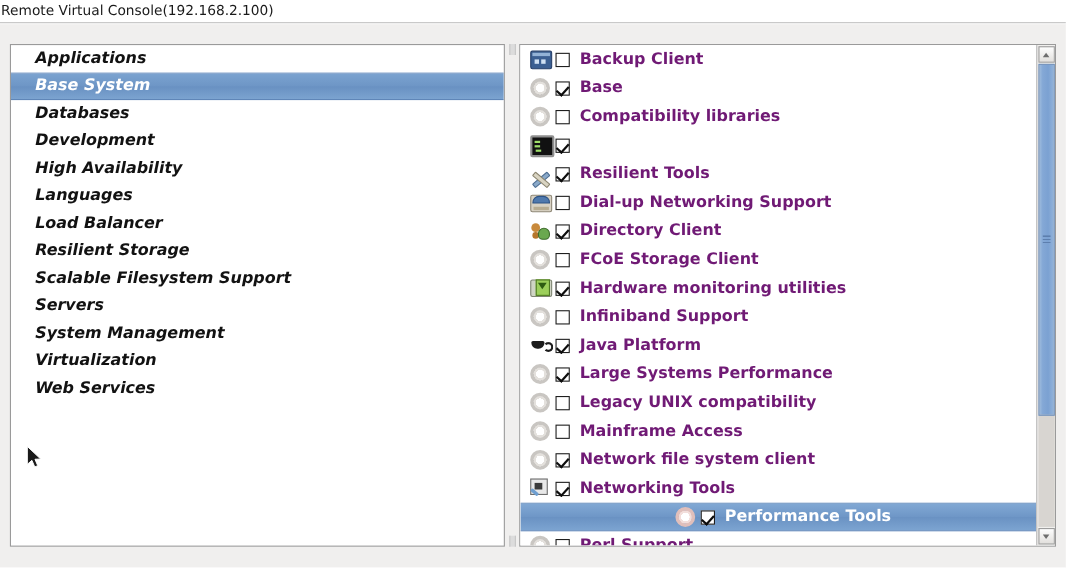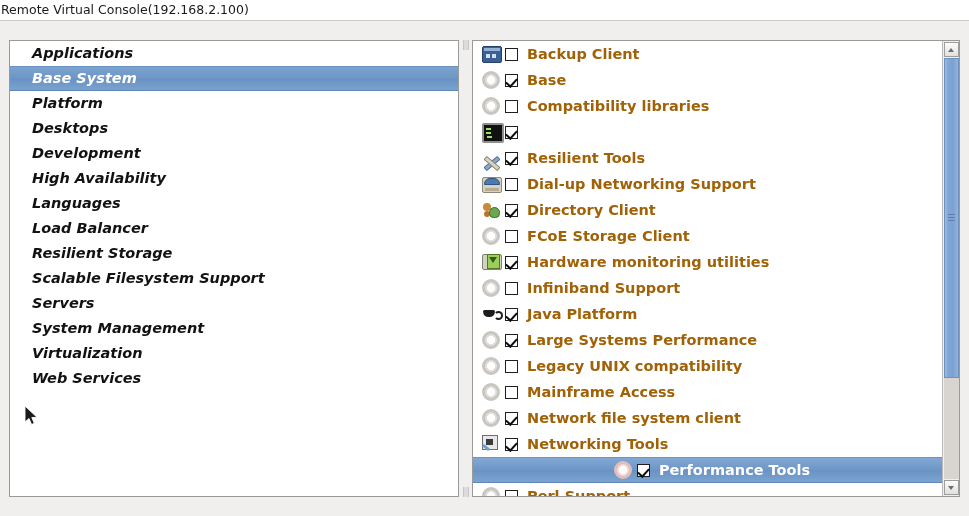--- a/index.html
+++ b/index.html
@@ -111,21 +111,21 @@
   }
   .pkg-cb.checked::after {
     content: "";
     position: absolute; left: 2px; top: 1px;
     width: 5px; height: 9px;
     border: solid #0d0d0d;
     border-width: 0 2px 2px 0;
     transform: rotate(42deg);
   }
   .pkg-label {
-    font-size: 14.5px; font-weight: bold; color: #a16207;
+    font-size: 14.5px; font-weight: bold; color: #701a75;
     line-height: 20px;
   }
 
   
   .ic { position: absolute; left: 0; top: 1px; width: 18px; height: 18px; }
 
   
   .ic-gear { border-radius: 50%; border: 3.5px solid #c9c6c2; box-sizing: border-box;
              background: radial-gradient(circle, #ffffff 45%, #e3e0dc 46%); }
   .ic-gear::before {
@@ -232,22 +232,21 @@
 
   <div class="titlebar">Remote Virtual Console(192.168.2.100)</div>
   <div class="titlebar-sep"></div>
 
   <div class="body-area">
 
     <div class="left-panel">
       <ul class="cat-list" id="cat-list">
           <li class="cat-item">Applications</li>
           <li class="cat-item selected">Base System</li>
-          <li class="cat-item">Platform</li>
-          <li class="cat-item">Desktops</li>
+          <li class="cat-item">Databases</li>
           <li class="cat-item">Development</li>
           <li class="cat-item">High Availability</li>
           <li class="cat-item">Languages</li>
           <li class="cat-item">Load Balancer</li>
           <li class="cat-item">Resilient Storage</li>
           <li class="cat-item">Scalable Filesystem Support</li>
           <li class="cat-item">Servers</li>
           <li class="cat-item">System Management</li>
           <li class="cat-item">Virtualization</li>
           <li class="cat-item">Web Services</li>

